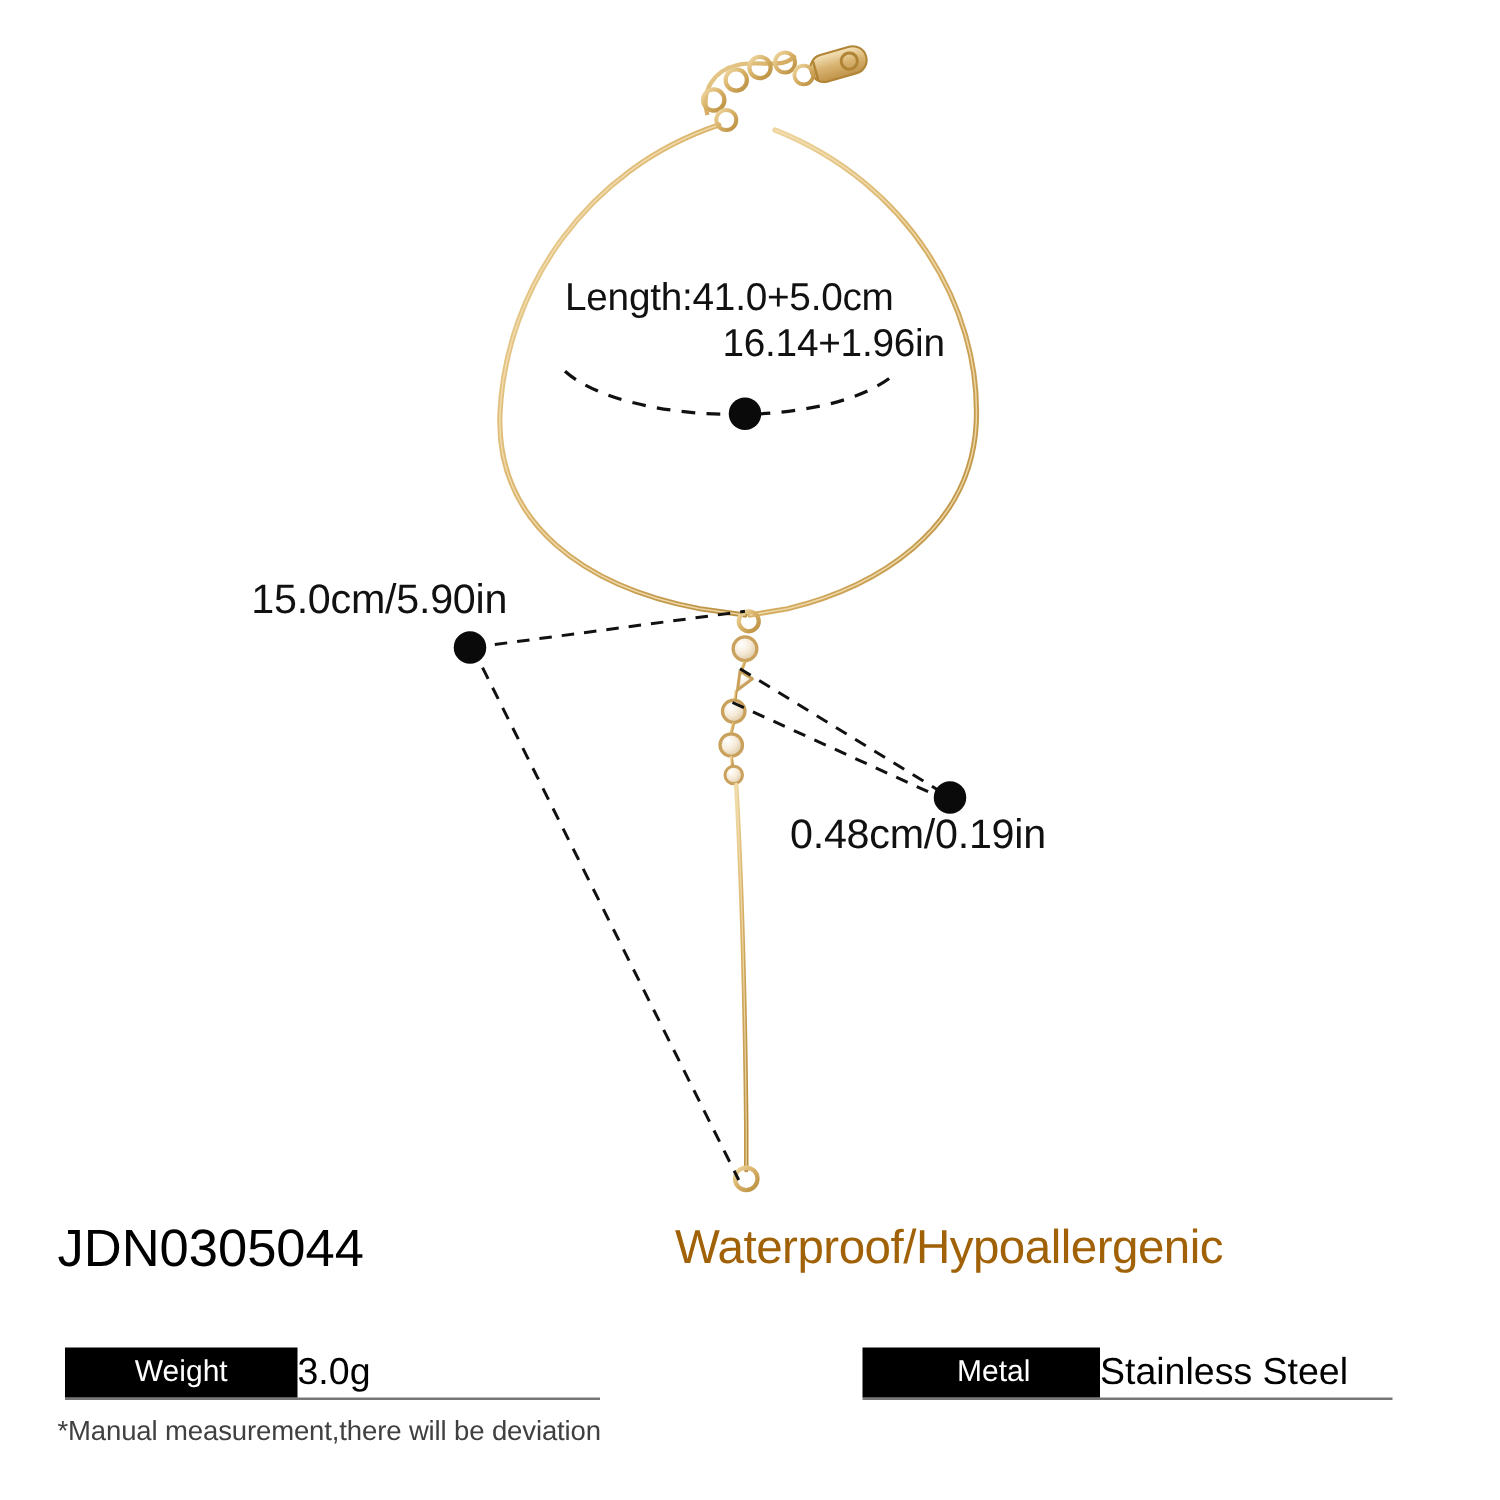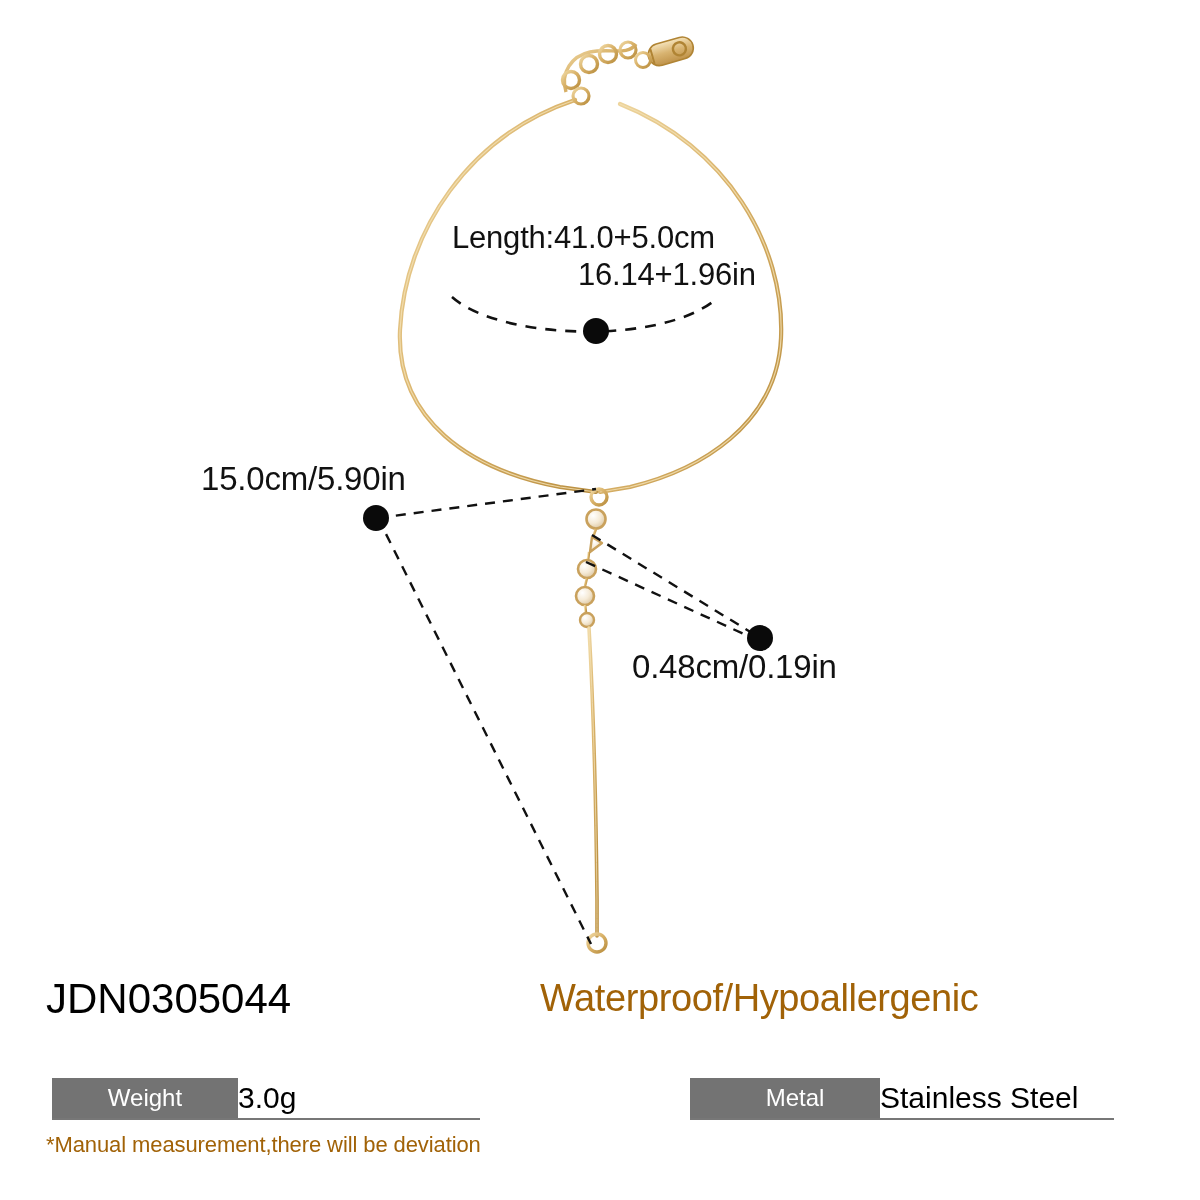--- a/index.html
+++ b/index.html
@@ -78,21 +78,21 @@
     letter-spacing: -0.4px;
   }
 
   .spec {
     position: absolute;
     display: flex;
     align-items: stretch;
     height: 40px;
   }
   .spec .lbl {
-    background: #737373;
+    background: #000000;
     color: #ffffff;
     font-size: 24px;
     display: flex;
     align-items: center;
     justify-content: center;
     padding: 0 16px;
     box-sizing: border-box;
     font-weight: 400;
   }
   .spec .val {
@@ -116,21 +116,21 @@
     width: 424px;
     border-bottom: 2px solid #777;
   }
   #spec-metal .lbl { width: 190px; padding-left: 36px; }
 
   #note {
     position: absolute;
     left: 46px;
     top: 1132px;
     font-size: 22px;
-    color: #a16207;
+    color: #404040;
     letter-spacing: -0.1px;
   }
 </style>
 </head>
 <body>
 
 <div id="stage">
 
   <svg id="art" viewBox="0 0 1200 1200" xmlns="http://www.w3.org/2000/svg">
     <defs>

